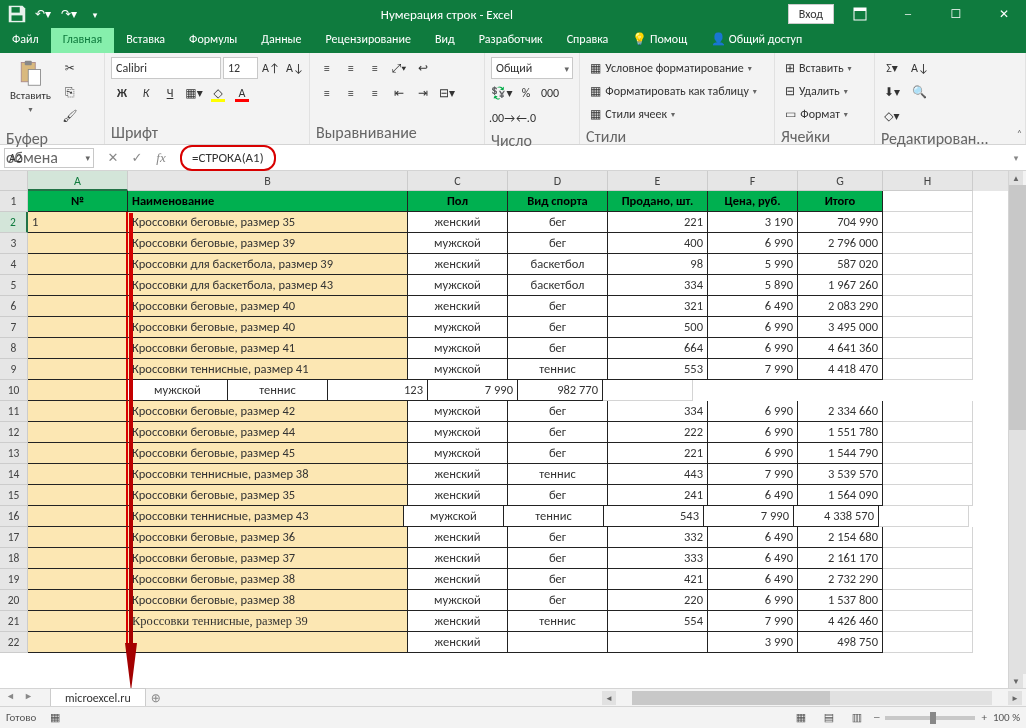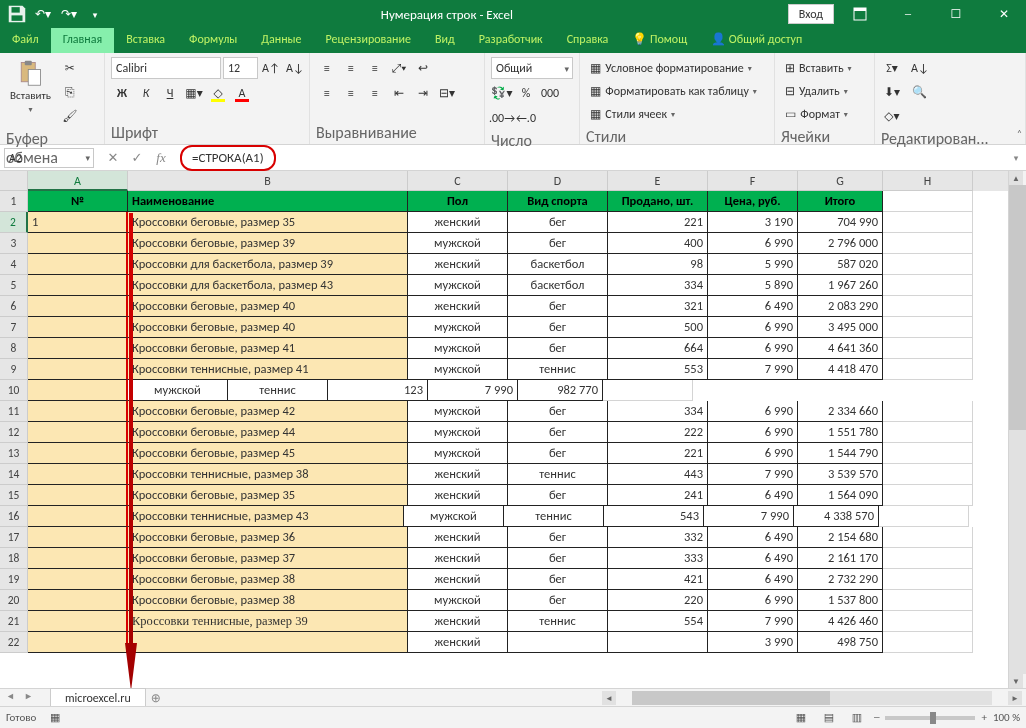--- a/index.html
+++ b/index.html
@@ -5,21 +5,21 @@
 * { box-sizing: border-box; margin: 0; padding: 0; font-family: "Segoe UI", Calibri, sans-serif; }
 body { background: #fff; font-size: 12px; color: #333; width: 1026px; height: 728px; overflow: hidden; display: flex; flex-direction: column; }
 .titlebar { background: #0f7b3e; height: 28px; display: flex; align-items: center; color: #fff; }
 .qat { display: flex; gap: 4px; padding-left: 6px; align-items: center; }
 .qat-btn { width: 22px; height: 22px; display: flex; align-items: center; justify-content: center; color: #fff; }
 .title-center { flex: 1; text-align: center; font-size: 13px; }
 .title-right { display: flex; align-items: center; gap: 4px; }
 .signin-btn { background: #fff; color: #333; padding: 2px 10px; font-size: 12px; border: 1px solid #ccc; }
 .win-btn { width: 44px; height: 28px; display: flex; align-items: center; justify-content: center; color: #fff; }
 .tabs { background: #0f7b3e; display: flex; height: 25px; }
-.tab { padding: 4px 12px; color: #bef264; font-size: 12px; cursor: pointer; }
+.tab { padding: 4px 12px; color: #ffffff; font-size: 12px; cursor: pointer; }
 .tab.active { background: #86efac; color: #0f7b3e; }
 .ribbon { background: #f3f3f3; height: 92px; display: flex; border-bottom: 1px solid #d4d4d4; position: relative; }
 .ribbon-group { border-right: 1px solid #e1e1e1; display: flex; flex-direction: column; padding: 4px 6px 2px 6px; }
 .group-body { flex: 1; display: flex; align-items: flex-start; gap: 4px; }
 .group-label { text-align: left; font-size: 16px; color: #666; padding-top: 2px; position: relative; }
 .big-btn { display: flex; flex-direction: column; align-items: center; gap: 2px; padding: 2px 4px; }
 .big-btn svg, .big-btn .ic { width: 28px; height: 28px; }
 .big-btn span { font-size: 11px; }
 .mini-col { display: flex; flex-direction: column; gap: 2px; }
 .mini-row { display: flex; gap: 2px; }

